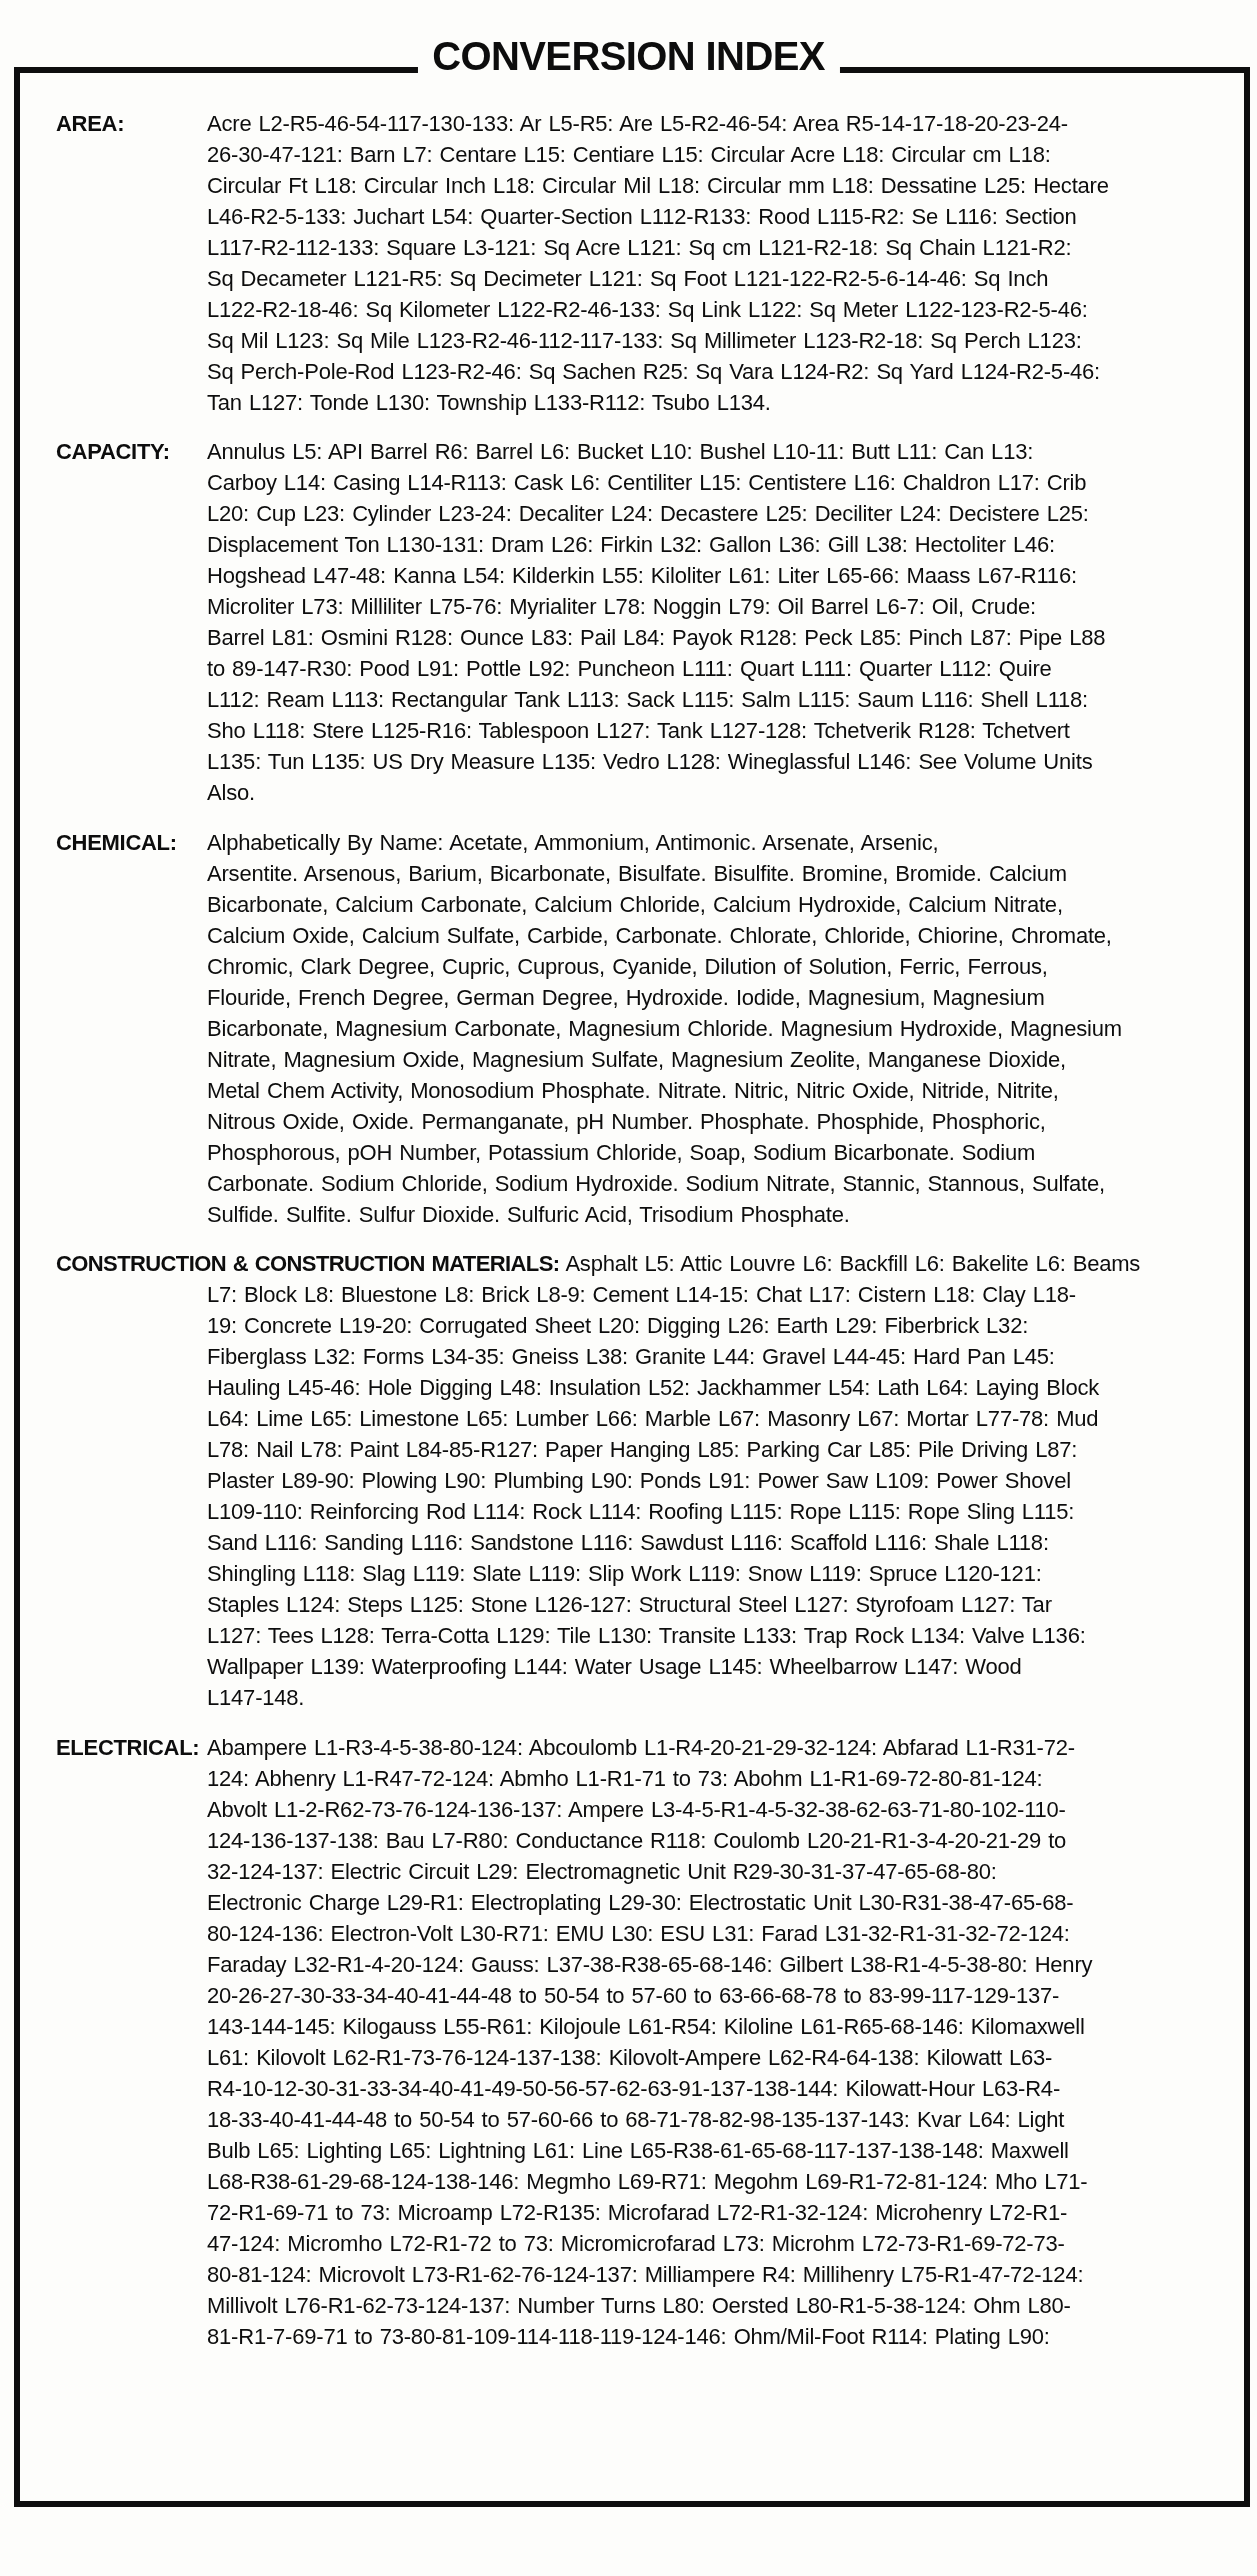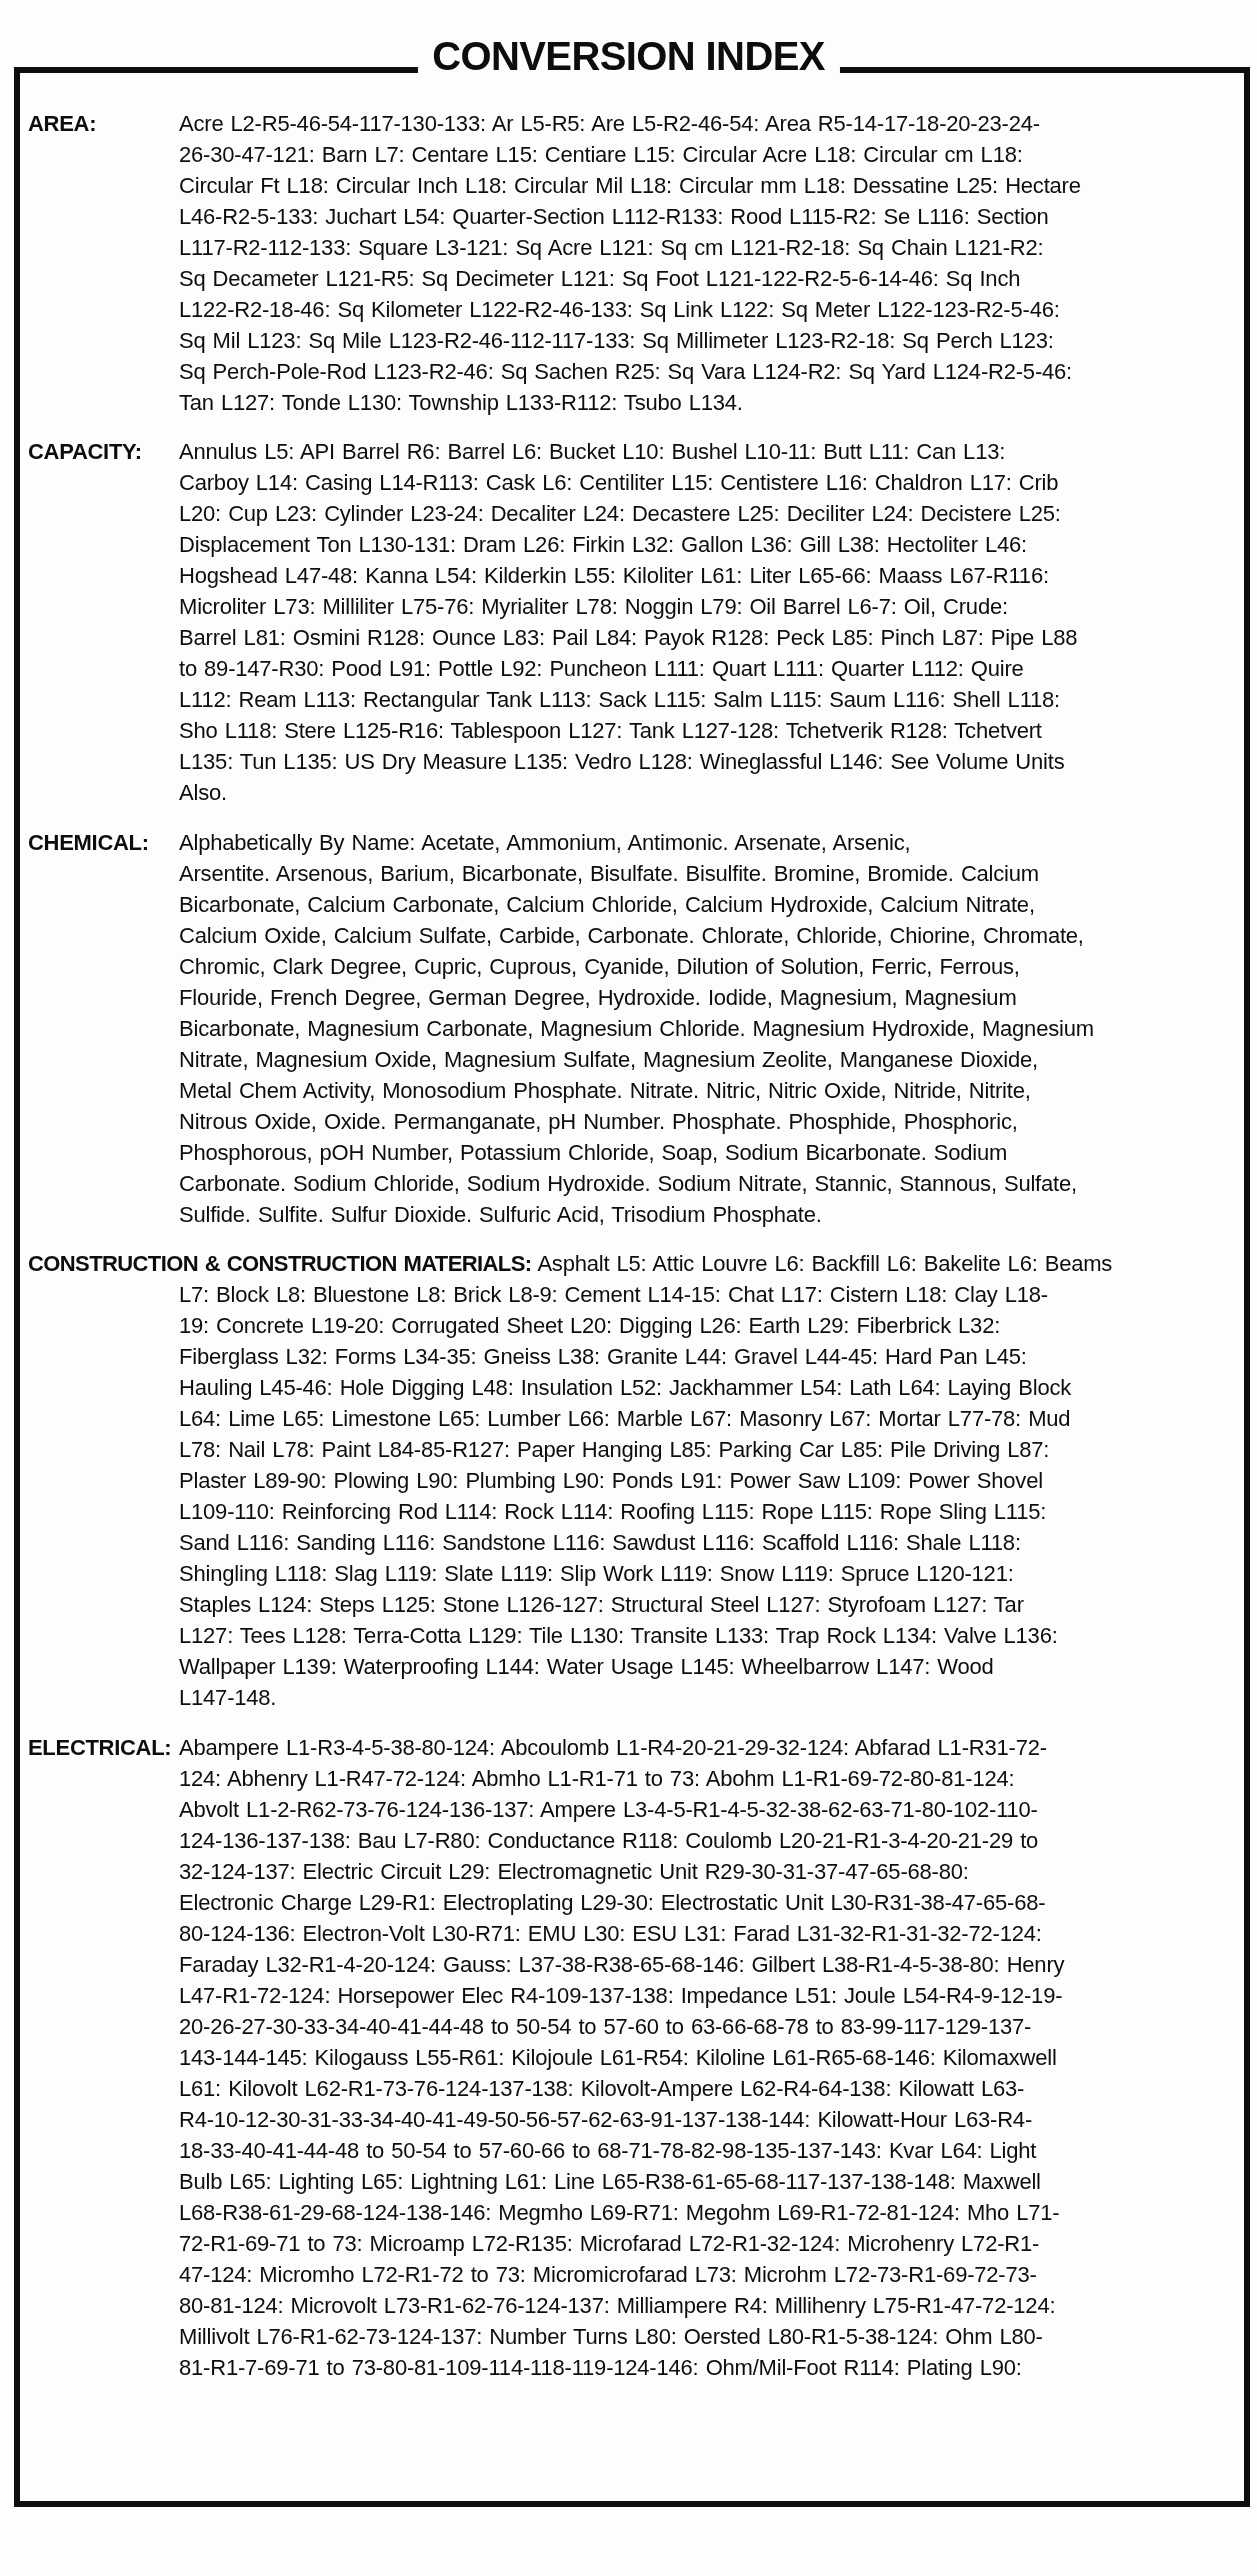--- a/index.html
+++ b/index.html
@@ -27,21 +27,21 @@
     margin:0;
     font-size:40px;font-weight:700;letter-spacing:-0.6px;line-height:1;
     white-space:nowrap;
     background:var(--paper);
     padding:0 14.7px;
     z-index:2;
   }
   .content{
     position:absolute;left:28px;top:108px;width:1215px;z-index:1;
   }
-  .section{position:relative;}
+  .section{position:relative;margin-left:28px;}
   .section + .section{margin-top:18.4px;}
   .label{
     position:absolute;left:0;top:0;
     font-weight:700;font-size:22px;line-height:31px;letter-spacing:-0.3px;
     white-space:nowrap;
   }
   .body{margin-left:151px;}
   .line{
     font-size:22px;line-height:31px;
     letter-spacing:-0.2px;word-spacing:1.2px;
@@ -141,21 +141,20 @@
         <div class="label">ELECTRICAL:</div>
         <div class="body">
           <div class="line">Abampere L1-R3-4-5-38-80-124: Abcoulomb L1-R4-20-21-29-32-124: Abfarad L1-R31-72-</div>
           <div class="line">124: Abhenry L1-R47-72-124: Abmho L1-R1-71 to 73: Abohm L1-R1-69-72-80-81-124:</div>
           <div class="line">Abvolt L1-2-R62-73-76-124-136-137: Ampere L3-4-5-R1-4-5-32-38-62-63-71-80-102-110-</div>
           <div class="line">124-136-137-138: Bau L7-R80: Conductance R118: Coulomb L20-21-R1-3-4-20-21-29 to</div>
           <div class="line">32-124-137: Electric Circuit L29: Electromagnetic Unit R29-30-31-37-47-65-68-80:</div>
           <div class="line">Electronic Charge L29-R1: Electroplating L29-30: Electrostatic Unit L30-R31-38-47-65-68-</div>
           <div class="line">80-124-136: Electron-Volt L30-R71: EMU L30: ESU L31: Farad L31-32-R1-31-32-72-124:</div>
           <div class="line">Faraday L32-R1-4-20-124: Gauss: L37-38-R38-65-68-146: Gilbert L38-R1-4-5-38-80: Henry</div>
-          <div class="line">L47-R1-72-124: Horsepower Elec R4-109-137-138: Impedance L51: Joule L54-R4-9-12-19-</div>
           <div class="line">20-26-27-30-33-34-40-41-44-48 to 50-54 to 57-60 to 63-66-68-78 to 83-99-117-129-137-</div>
           <div class="line">143-144-145: Kilogauss L55-R61: Kilojoule L61-R54: Kiloline L61-R65-68-146: Kilomaxwell</div>
           <div class="line">L61: Kilovolt L62-R1-73-76-124-137-138: Kilovolt-Ampere L62-R4-64-138: Kilowatt L63-</div>
           <div class="line">R4-10-12-30-31-33-34-40-41-49-50-56-57-62-63-91-137-138-144: Kilowatt-Hour L63-R4-</div>
           <div class="line">18-33-40-41-44-48 to 50-54 to 57-60-66 to 68-71-78-82-98-135-137-143: Kvar L64: Light</div>
           <div class="line">Bulb L65: Lighting L65: Lightning L61: Line L65-R38-61-65-68-117-137-138-148: Maxwell</div>
           <div class="line">L68-R38-61-29-68-124-138-146: Megmho L69-R71: Megohm L69-R1-72-81-124: Mho L71-</div>
           <div class="line">72-R1-69-71 to 73: Microamp L72-R135: Microfarad L72-R1-32-124: Microhenry L72-R1-</div>
           <div class="line">47-124: Micromho L72-R1-72 to 73: Micromicrofarad L73: Microhm L72-73-R1-69-72-73-</div>
           <div class="line">80-81-124: Microvolt L73-R1-62-76-124-137: Milliampere R4: Millihenry L75-R1-47-72-124:</div>

